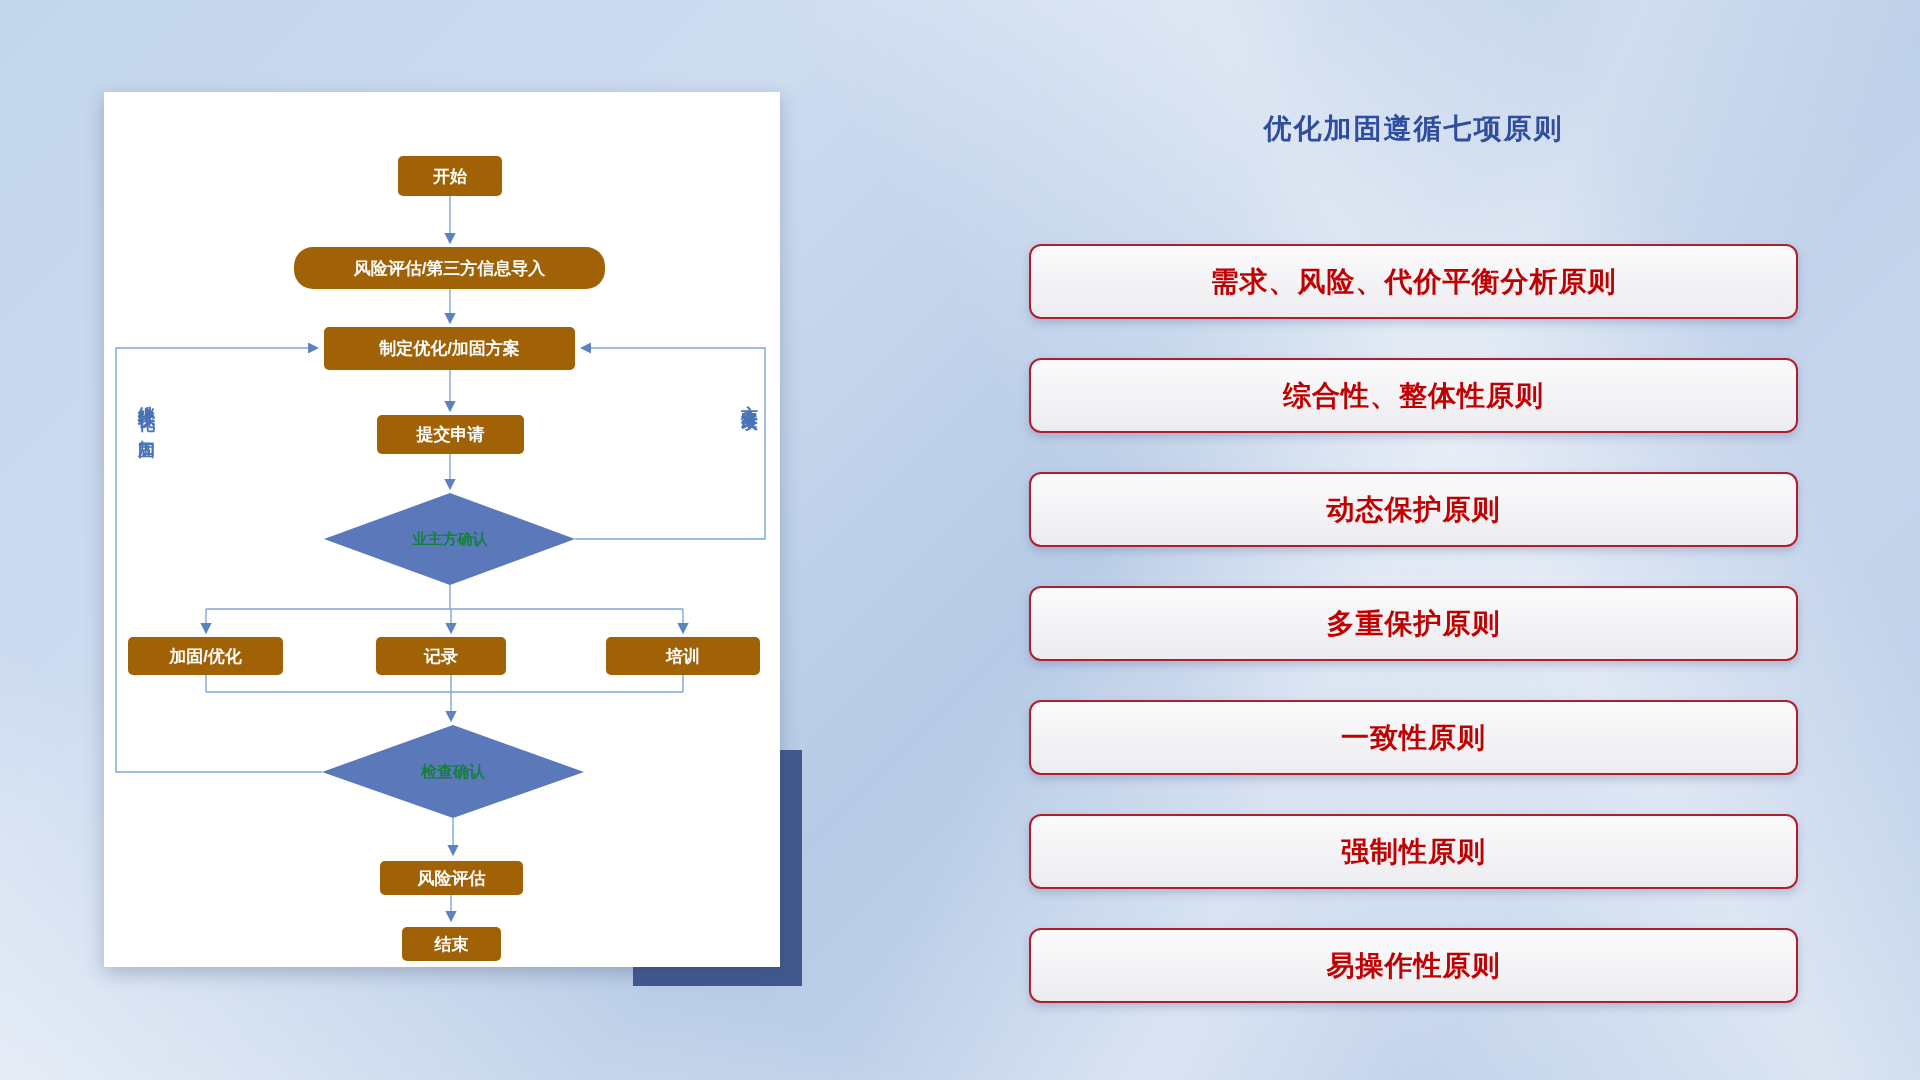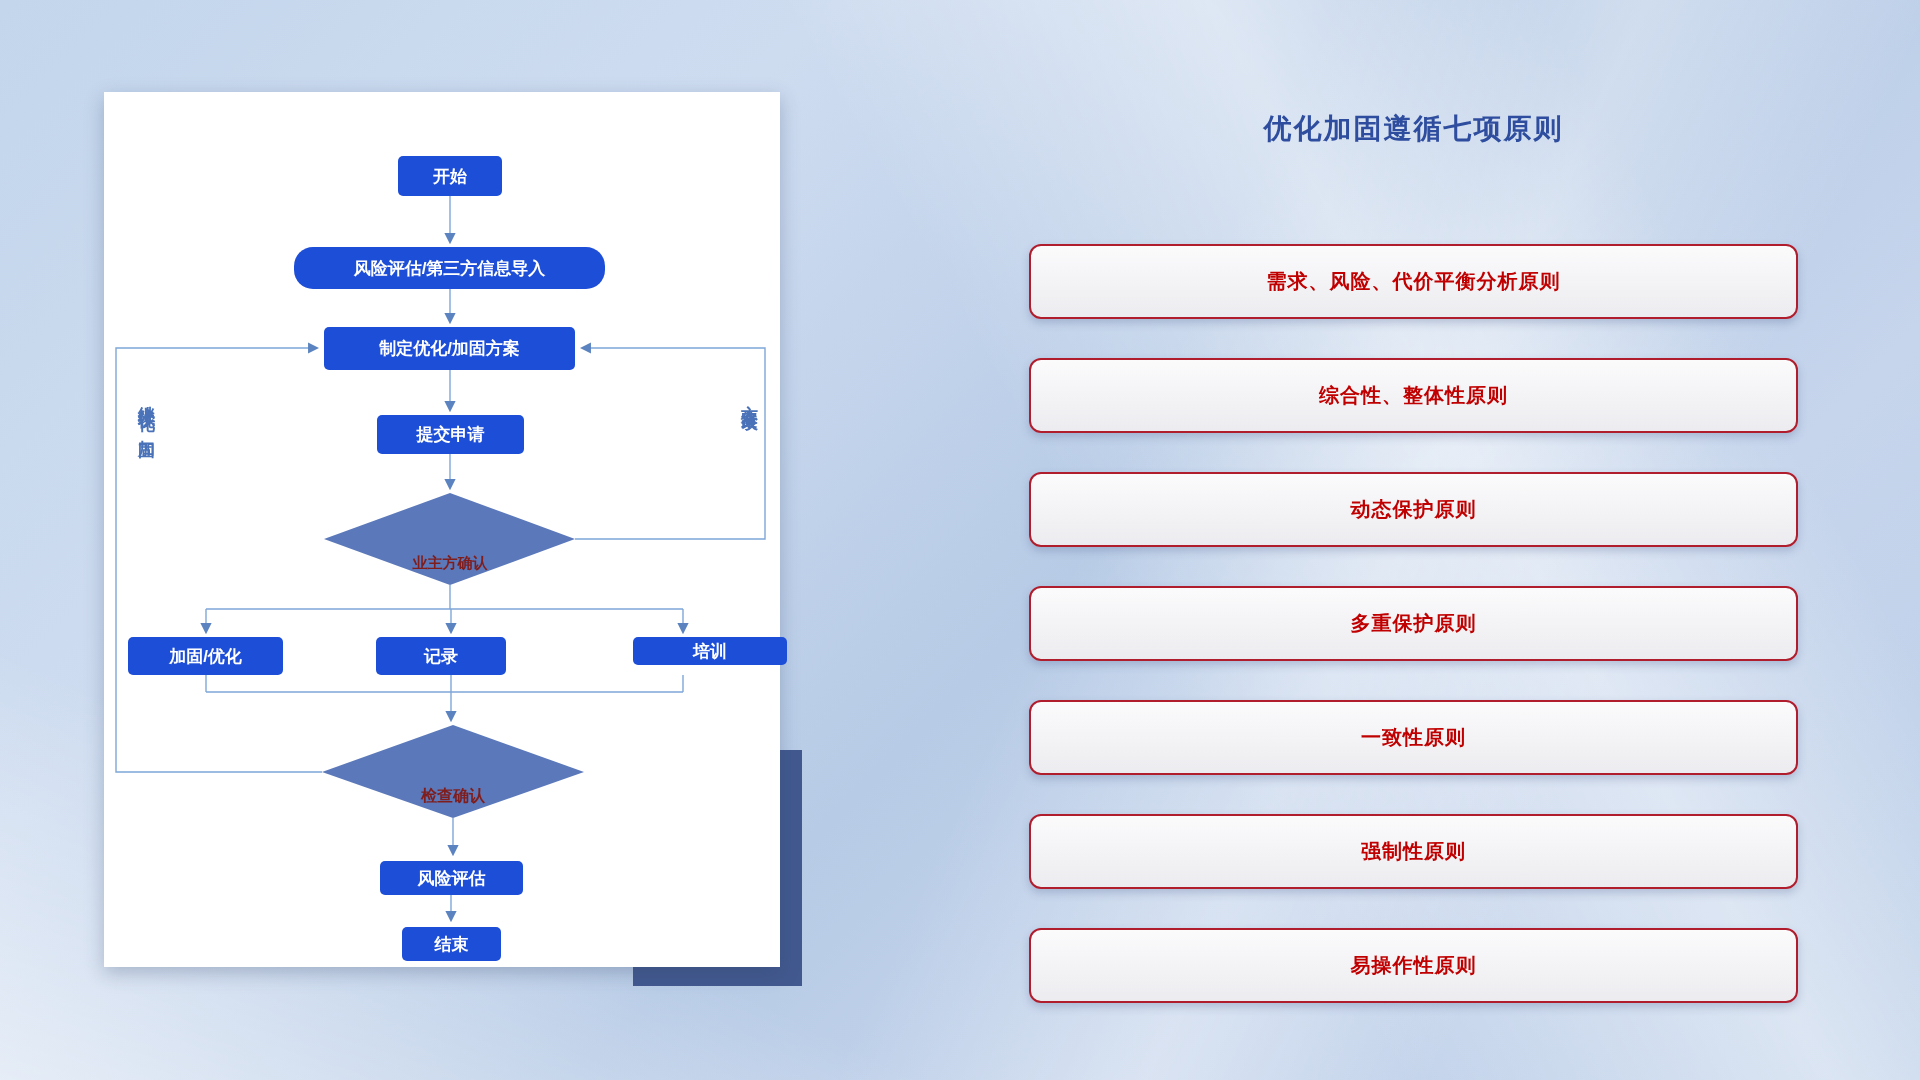--- a/index.html
+++ b/index.html
@@ -18,36 +18,36 @@
     position:absolute;left:633px;top:750px;width:169px;height:236px;
     background:#42598f;z-index:0;
   }
   .card{
     position:absolute;left:104px;top:92px;width:676px;height:875px;
     background:#ffffff;z-index:1;
     box-shadow:0 6px 18px rgba(50,70,110,.30);
   }
   .fc-svg{position:absolute;left:0;top:0;}
   .fc-node{
-    position:absolute;background:#1d4ed8;color:#ffffff;font-weight:bold;
+    position:absolute;background:#a16207;color:#ffffff;font-weight:bold;
     display:flex;align-items:center;justify-content:center;
     border-radius:5px;font-size:17px;white-space:nowrap;z-index:2;
   }
   .n-start   {left:294px;top:64px; width:104px;height:40px;}
   .n-risk    {left:190px;top:155px;width:311px;height:42px;border-radius:19px;}
   .n-plan    {left:220px;top:235px;width:251px;height:43px;}
   .n-submit  {left:273px;top:323px;width:147px;height:39px;}
   .n-reinforce{left:24px;top:545px;width:155px;height:38px;}
   .n-record  {left:272px;top:545px;width:130px;height:38px;}
-  .n-training{left:529px;top:545px;width:154px;height:28px;}
+  .n-training{left:502px;top:545px;width:154px;height:38px;}
   .n-report  {left:276px;top:769px;width:143px;height:34px;}
   .n-end     {left:298px;top:835px;width:99px; height:34px;}
   .diamond-label{
-    position:absolute;color:#7f1d1d;font-weight:bold;font-size:15px;
-    display:flex;align-items:center;justify-content:center;z-index:2;white-space:nowrap;margin-top:24px;
+    position:absolute;color:#15803d;font-weight:bold;font-size:15px;
+    display:flex;align-items:center;justify-content:center;z-index:2;white-space:nowrap;
   }
   .dl-owner{left:246px;top:433px;width:200px;height:28px;}
   .dl-check{left:249px;top:666px;width:200px;height:28px;font-size:16px;}
   .v-label{
     position:absolute;writing-mode:vertical-rl;text-orientation:upright;
     color:#4a72b8;font-weight:bold;font-size:17px;letter-spacing:3px;z-index:2;
   }
   .vl-left {left:31px; top:300px;}
   .vl-right{left:634px;top:300px;}
 
@@ -60,21 +60,21 @@
   .principles{
     position:absolute;top:244px;left:0;width:100%;
     display:flex;flex-direction:column;gap:39px;
   }
   .principle{
     height:71px;border-radius:12px;
     border:2px solid #b01e2e;
     background:linear-gradient(180deg,#fbfbfc 0%,#ececf0 100%);
     box-shadow:0 4px 8px rgba(60,80,130,.25);
     display:flex;align-items:center;justify-content:center;
-    font-size:20px;font-weight:bold;color:#c00000;letter-spacing:1px;
+    font-size:28px;font-weight:bold;color:#c00000;letter-spacing:1px;
   }
 </style>
 </head>
 <body>
 
 <div class="card-shadow-rect"></div>
 
 <div class="card">
 
   <svg class="fc-svg" width="676" height="875" viewBox="0 0 676 875">

